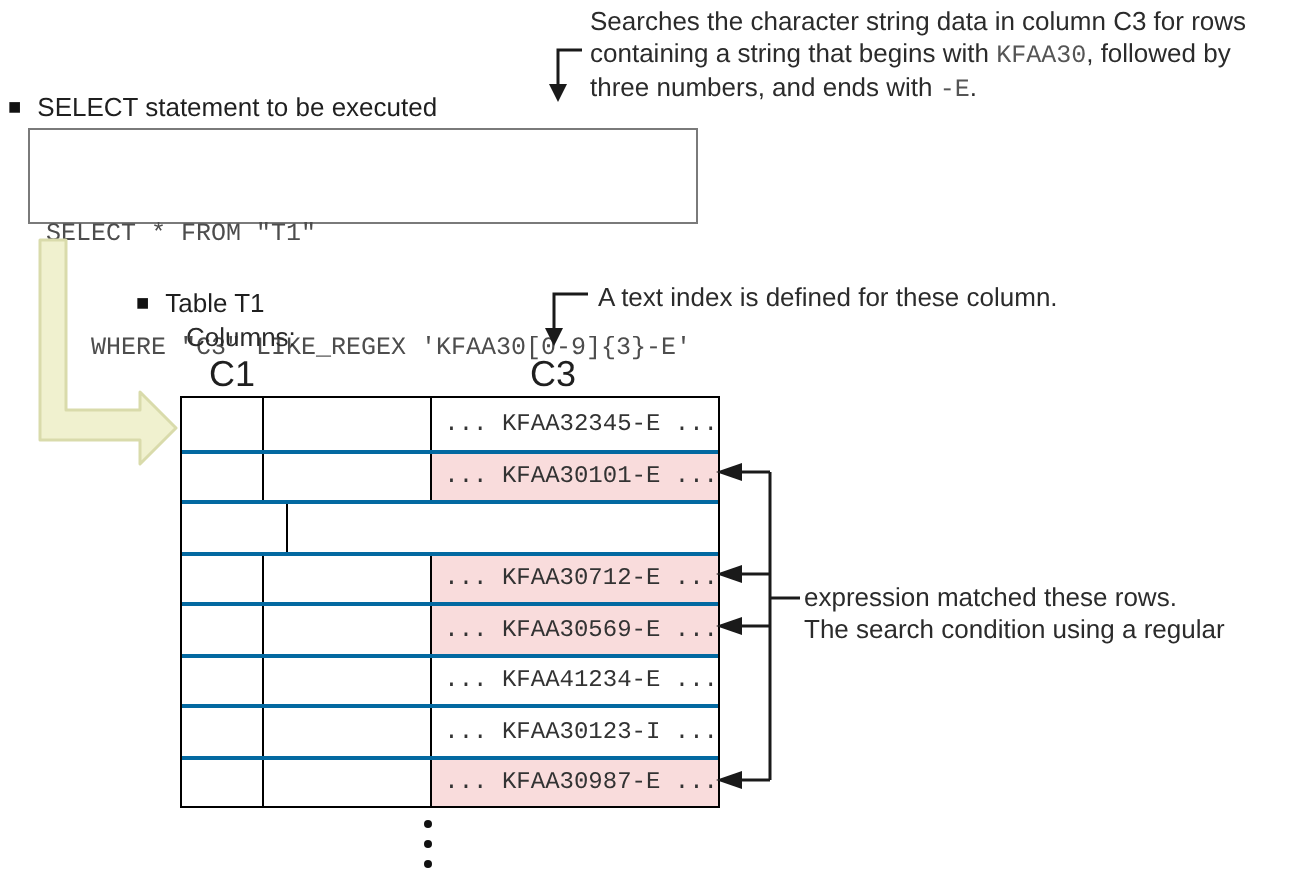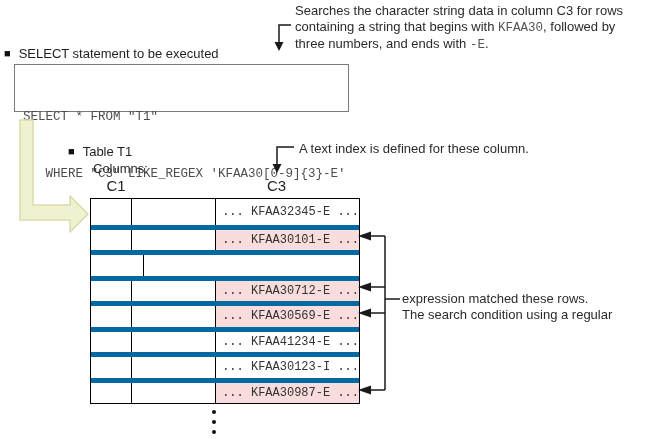--- a/index.html
+++ b/index.html
@@ -17,32 +17,32 @@
     left:14px;top:64px;width:335px;height:48px;box-sizing:border-box;
     border:1px solid #7a7a7a;background:#ffffff;
     font-family:"Liberation Mono","DejaVu Sans Mono",monospace;
     font-size:12.5px;line-height:19px;color:#4d4d4d;
     padding:5px 4px 0 8px;white-space:pre;
   }
   .tbl{
     left:90px;top:198px;width:268px;height:204px;
     border:1px solid #000;box-sizing:content-box;background:#fff;
   }
-  .tr{display:flex;height:25.5px;box-sizing:border-box;border-top:5px solid #0369a1;}
+  .tr{display:flex;height:25.5px;box-sizing:border-box;border-top:2px solid #0369a1;}
   .tr:first-child{border-top:none;}
   .td{box-sizing:border-box;height:100%;}
   .td.c1{width:52px;}
   .td.c2{width:53px;border-left:1px solid #000;}
   .td.c3{
     flex:1;border-left:1px solid #000;display:flex;align-items:center;
     padding-left:6px;font-family:"Liberation Mono","DejaVu Sans Mono",monospace;
     font-size:12px;color:#333;white-space:nowrap;margin-left:44px;
   }
   .tr.matched .td.c3{background:#f9dcdc;}
-  .hdr{font-size:15px;color:#1f1f1f;text-align:center;}
+  .hdr{font-size:18px;color:#1f1f1f;text-align:center;}
   .dotcol div{width:4px;height:4px;border-radius:50%;background:#111;margin:0 0 6px 0;}
   svg{display:block;}
 </style>
 </head>
 <body>
 
 <div class="canvas">
 
   <div class="abs sans13" style="left:295px;top:3px;">
     <div class="nowrap"><span>Searches the character string data in column C3 for rows</span></div>

